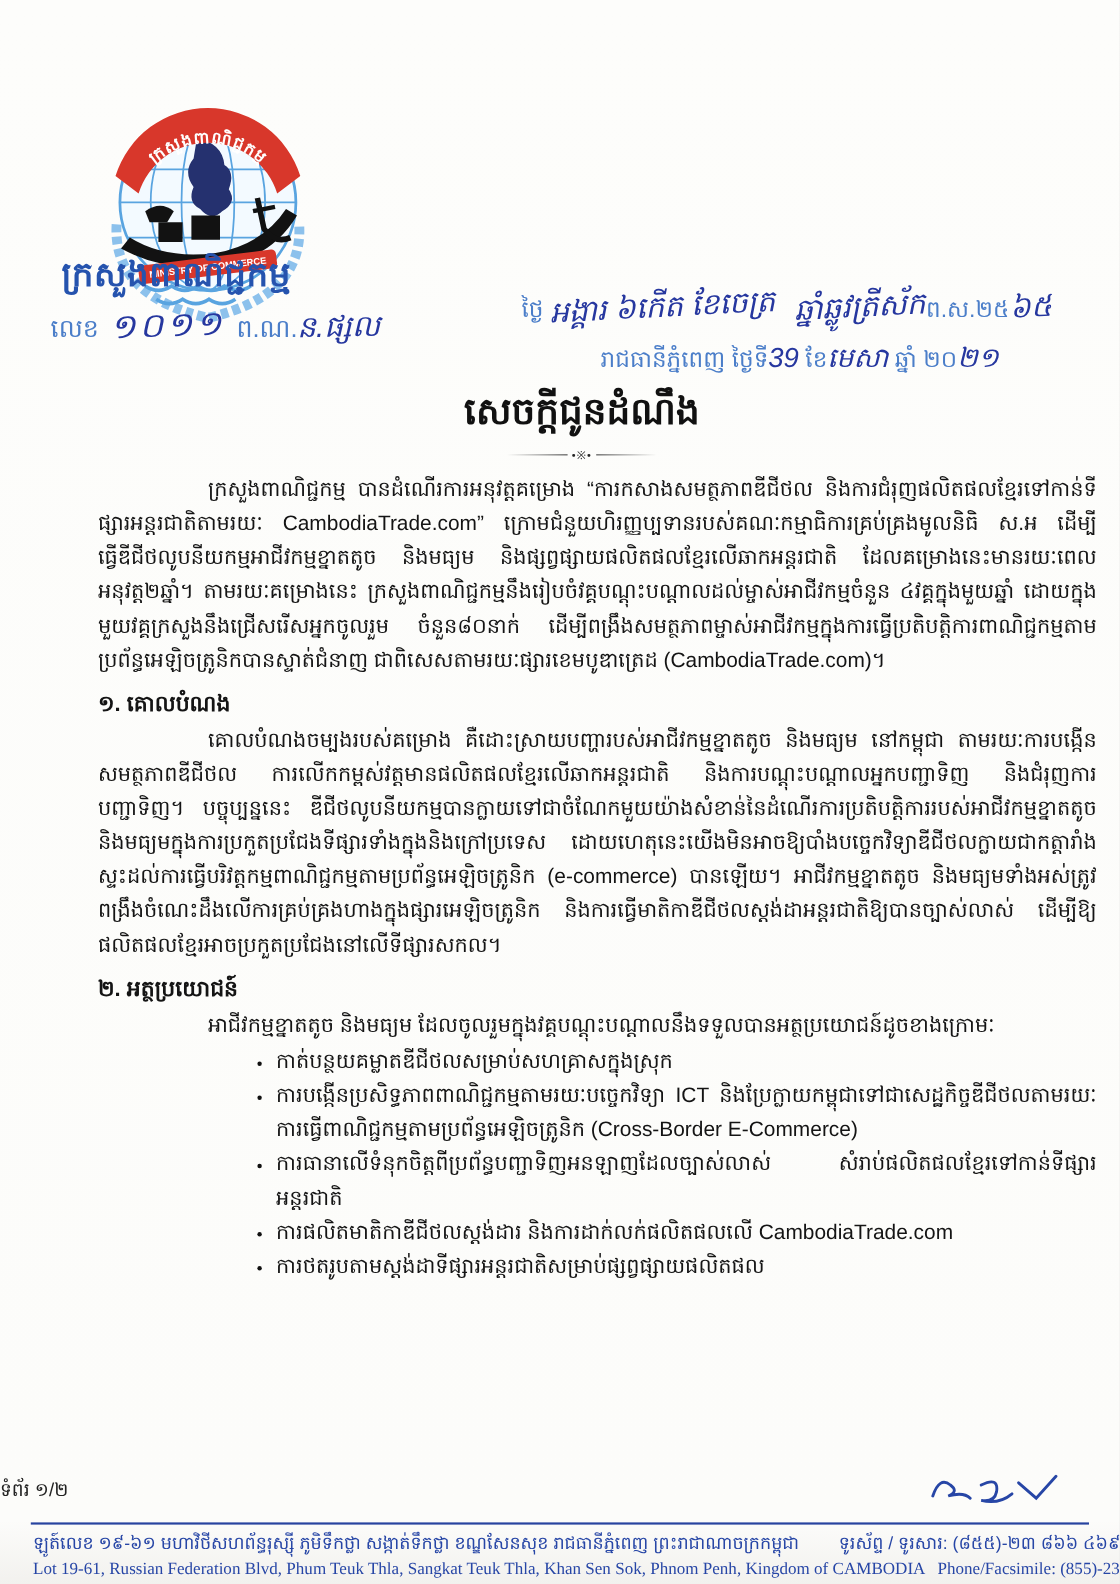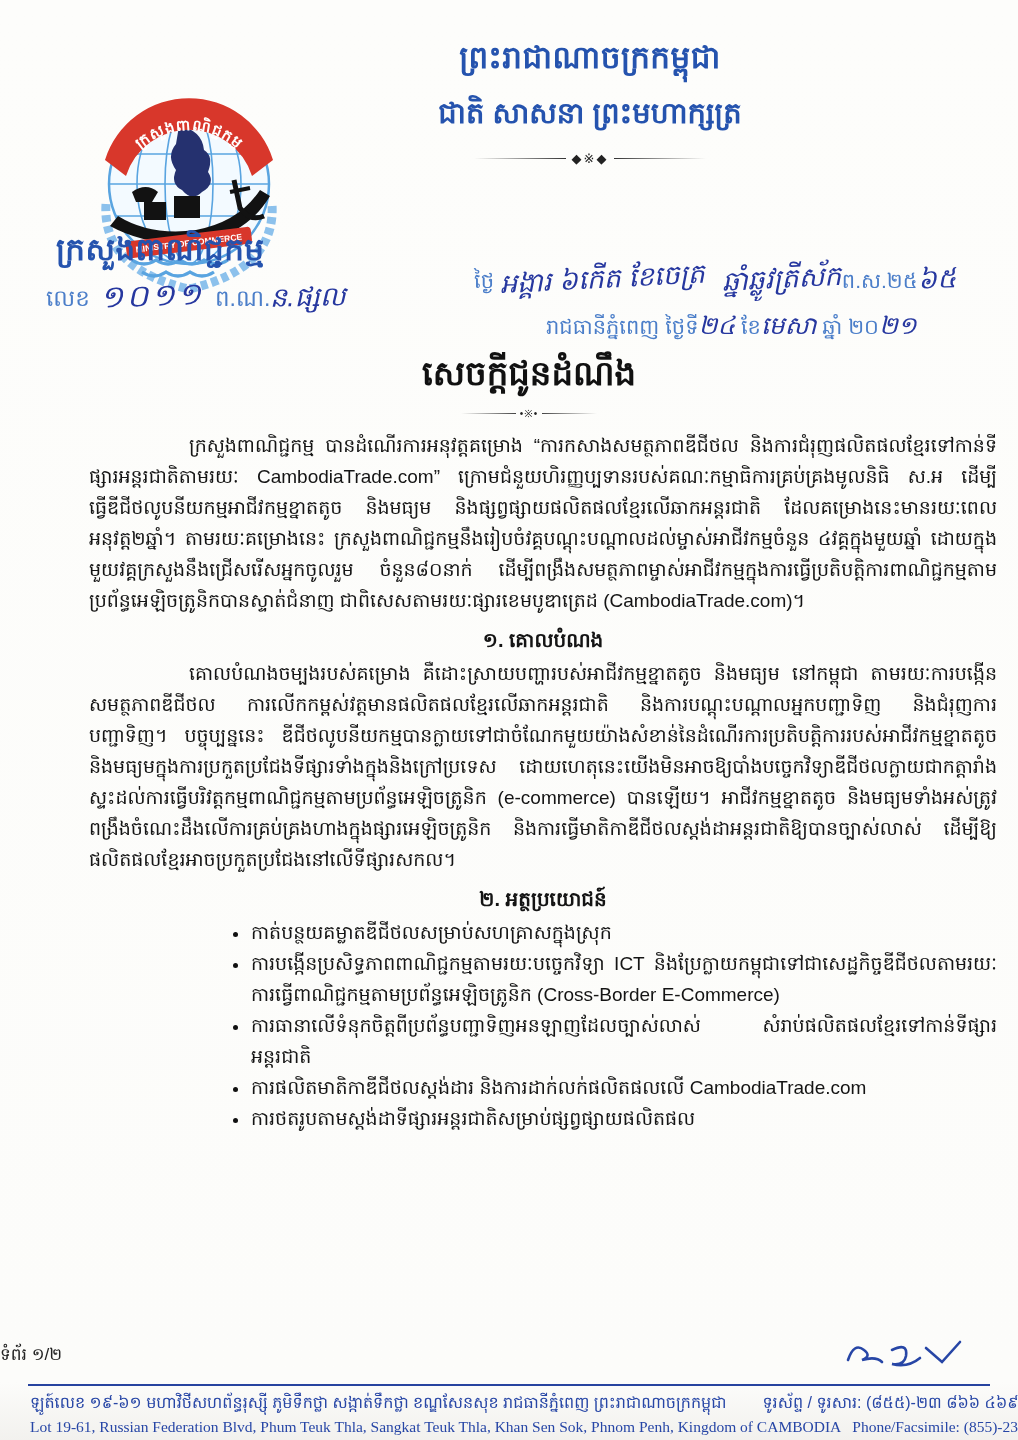--- a/index.html
+++ b/index.html
@@ -58,21 +58,21 @@
   .title-ornament .line.r { background:linear-gradient(90deg,#444,transparent); }
   .title-ornament .glyphs { font-size:10px; padding:0 4px; letter-spacing:1px; color:#222; }
 
   
   .body-text {
     position:absolute; left:57px; top:430px; width:908px; height:902px;
     overflow:hidden;
     font-size:19px; line-height:31px; text-align:justify; color:#141414;margin-left:32px;
   }
   .body-text p.indent { text-indent:100px; }
-  .sec-heading { font-size:20px; font-weight:bold; margin:9px 0 2px 0; text-align:center; }
+  .sec-heading { font-size:20px; font-weight:bold; margin:9px 0 2px 0; text-align:left; }
   ul.benefits { list-style:disc; padding-left:160px; margin-top:2px; }
   ul.benefits li { padding-left:2px; }
   ul.benefits li::marker { color:#111; font-size:15px; }
 
   
   .page-number { position:absolute; left:0; top:1343px; width:1018px; font-size:17px; color:#222; }
   .hw-initials { position:absolute; right:48px; top:1330px; width:130px; height:48px; }
 
   .footer-rule { position:absolute; left:28px; right:28px; top:1384px; height:2px; background:#27439f; }
   .footer-kh {
@@ -85,29 +85,20 @@
     display:flex; justify-content:space-between; gap:11px;
     font-family:"Liberation Serif", serif;
     font-size:15.5px; color:#2746a6; white-space:nowrap;
   }
 </style>
 </head>
 <body>
 
 <div class="page">
 
-  <div class="royal-header">
-    <div class="kingdom">ព្រះរាជាណាចក្រកម្ពុជា</div>
-    <div class="motto">ជាតិ សាសនា ព្រះមហាក្សត្រ</div>
-    <div class="ornament">
-      <span class="line"></span>
-      <span class="glyphs">◆※◆</span>
-      <span class="line r"></span>
-    </div>
-  </div>
 
   <div class="logo-wrap">
     <svg viewBox="0 0 210 220" width="210" height="220">
 
       <path d="M 22 120 Q 18 185 105 205 Q 192 185 188 120" fill="none" stroke="#8cc1ec" stroke-width="9" stroke-dasharray="7 4"></path>
 
       <circle cx="105" cy="100" r="80" fill="#f3faff" stroke="#59a4e0" stroke-width="2.5"></circle>
       <ellipse cx="105" cy="100" rx="52" ry="80" fill="none" stroke="#59a4e0" stroke-width="1.6"></ellipse>
       <ellipse cx="105" cy="100" rx="24" ry="80" fill="none" stroke="#59a4e0" stroke-width="1.6"></ellipse>
       <line x1="28" y1="70" x2="182" y2="70" stroke="#59a4e0" stroke-width="1.6"></line>
@@ -149,38 +140,39 @@
     <span>ព.ណ.</span><span class="hw hw-code">ន.ផ្សល</span>
   </div>
 
   <div class="dateline">
     <div class="l1">
       <span>ថ្ងៃ</span>
       <span class="hw big">អង្គារ ៦កើត ខែចេត្រ</span>&nbsp;&nbsp;
       <span class="hw big">ឆ្នាំឆ្លូវត្រីស័ក</span><span>ព.ស.២៥</span><span class="hw big">៦៥</span>
     </div>
     <div class="l2">
-      <span>រាជធានីភ្នំពេញ ថ្ងៃទី</span><span class="hw">២៤</span>
+      <span>រាជធានីភ្នំពេញ ថ្ងៃទី</span><span class="hw">39</span>
       <span>ខែ</span><span class="hw">មេសា</span>
       <span>ឆ្នាំ ២០</span><span class="hw">២១</span>
     </div>
   </div>
 
   <div class="doc-title">សេចក្តីជូនដំណឹង</div>
   <div class="title-ornament">
     <span class="line"></span>
     <span class="glyphs">•※•</span>
     <span class="line r"></span>
   </div>
 
   <div class="body-text">
     <p class="indent">ក្រសួងពាណិជ្ជកម្ម បានដំណើរការអនុវត្តគម្រោង “ការកសាងសមត្ថភាពឌីជីថល និងការជំរុញផលិតផលខ្មែរទៅកាន់ទីផ្សារអន្តរជាតិតាមរយៈ CambodiaTrade.com” ក្រោមជំនួយហិរញ្ញប្បទានរបស់គណៈកម្មាធិការគ្រប់គ្រងមូលនិធិ ស.អ ដើម្បីធ្វើឌីជីថលូបនីយកម្មអាជីវកម្មខ្នាតតូច និងមធ្យម និងផ្សព្វផ្សាយផលិតផលខ្មែរលើឆាកអន្តរជាតិ ដែលគម្រោងនេះមានរយៈពេលអនុវត្ត២ឆ្នាំ។ តាមរយៈគម្រោងនេះ ក្រសួងពាណិជ្ជកម្មនឹងរៀបចំវគ្គបណ្ដុះបណ្ដាលដល់ម្ចាស់អាជីវកម្មចំនួន ៤វគ្គក្នុងមួយឆ្នាំ ដោយក្នុងមួយវគ្គក្រសួងនឹងជ្រើសរើសអ្នកចូលរួម ចំនួន៨០នាក់ ដើម្បីពង្រឹងសមត្ថភាពម្ចាស់អាជីវកម្មក្នុងការធ្វើប្រតិបត្តិការពាណិជ្ជកម្មតាមប្រព័ន្ធអេឡិចត្រូនិកបានស្ទាត់ជំនាញ ជាពិសេសតាមរយៈផ្សារខេមបូឌាត្រេដ (CambodiaTrade.com)។</p>
     <div class="sec-heading">១. គោលបំណង</div>
     <p class="indent">គោលបំណងចម្បងរបស់គម្រោង គឺដោះស្រាយបញ្ហារបស់អាជីវកម្មខ្នាតតូច និងមធ្យម នៅកម្ពុជា តាមរយៈការបង្កើនសមត្ថភាពឌីជីថល ការលើកកម្ពស់វត្តមានផលិតផលខ្មែរលើឆាកអន្តរជាតិ និងការបណ្ដុះបណ្ដាលអ្នកបញ្ជាទិញ និងជំរុញការបញ្ជាទិញ។ បច្ចុប្បន្ននេះ ឌីជីថលូបនីយកម្មបានក្លាយទៅជាចំណែកមួយយ៉ាងសំខាន់នៃដំណើរការប្រតិបត្តិការរបស់អាជីវកម្មខ្នាតតូច និងមធ្យមក្នុងការប្រកួតប្រជែងទីផ្សារទាំងក្នុងនិងក្រៅប្រទេស ដោយហេតុនេះយើងមិនអាចឱ្យបាំងបច្ចេកវិទ្យាឌីជីថលក្លាយជាកត្តារាំងស្ទះដល់ការធ្វើបរិវត្តកម្មពាណិជ្ជកម្មតាមប្រព័ន្ធអេឡិចត្រូនិក (e-commerce) បានឡើយ។ អាជីវកម្មខ្នាតតូច និងមធ្យមទាំងអស់ត្រូវពង្រឹងចំណេះដឹងលើការគ្រប់គ្រងហាងក្នុងផ្សារអេឡិចត្រូនិក និងការធ្វើមាតិកាឌីជីថលស្តង់ដាអន្តរជាតិឱ្យបានច្បាស់លាស់ ដើម្បីឱ្យផលិតផលខ្មែរអាចប្រកួតប្រជែងនៅលើទីផ្សារសកល។</p>
     <div class="sec-heading">២. អត្ថប្រយោជន៍</div>
+    <p class="indent">អាជីវកម្មខ្នាតតូច និងមធ្យម ដែលចូលរួមក្នុងវគ្គបណ្ដុះបណ្ដាលនឹងទទួលបានអត្ថប្រយោជន៍ដូចខាងក្រោមៈ</p>
     <ul class="benefits">
       <li>កាត់បន្ថយគម្លាតឌីជីថលសម្រាប់សហគ្រាសក្នុងស្រុក</li>
       <li>ការបង្កើនប្រសិទ្ធភាពពាណិជ្ជកម្មតាមរយៈបច្ចេកវិទ្យា ICT និងប្រែក្លាយកម្ពុជាទៅជាសេដ្ឋកិច្ចឌីជីថលតាមរយៈការធ្វើពាណិជ្ជកម្មតាមប្រព័ន្ធអេឡិចត្រូនិក (Cross-Border E-Commerce)</li>
       <li>ការធានាលើទំនុកចិត្តពីប្រព័ន្ធបញ្ជាទិញអនឡាញដែលច្បាស់លាស់ សំរាប់ផលិតផលខ្មែរទៅកាន់ទីផ្សារអន្តរជាតិ</li>
       <li>ការផលិតមាតិកាឌីជីថលស្តង់ដារ និងការដាក់លក់ផលិតផលលើ CambodiaTrade.com</li>
       <li>ការថតរូបតាមស្តង់ដាទីផ្សារអន្តរជាតិសម្រាប់ផ្សព្វផ្សាយផលិតផល</li>
     </ul>
   </div>
 
   <div class="page-number">ទំព័រ ១/២</div>

